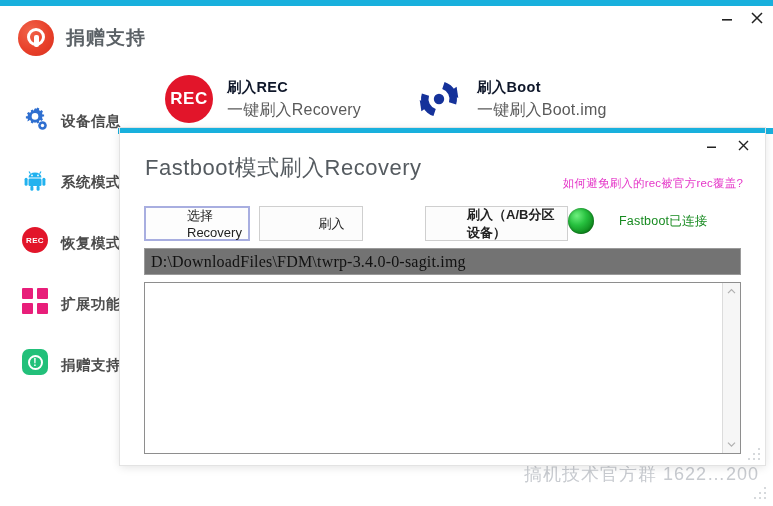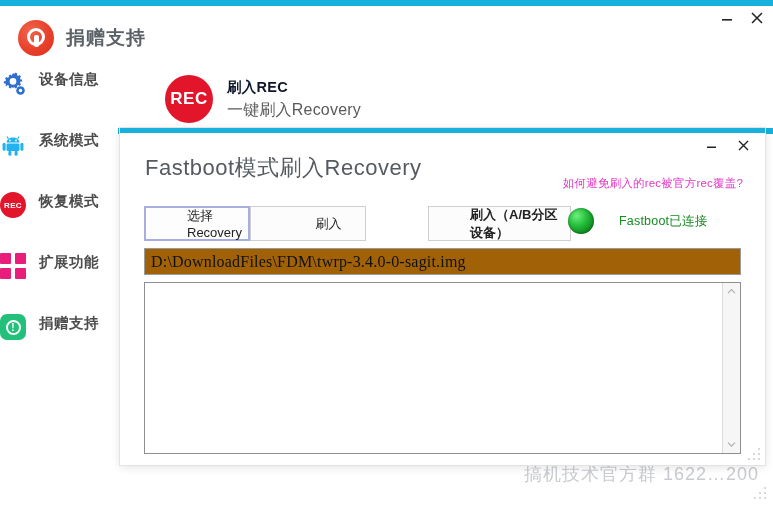--- a/index.html
+++ b/index.html
@@ -22,21 +22,21 @@
     background:radial-gradient(circle at 34% 32%, #f0644a 0%, #e8402a 55%, #d8301f 100%);
     position:relative;box-shadow:0 0 0 0 transparent;}
   #brand-logo:after{content:"";position:absolute;left:9px;top:8px;width:18px;height:18px;
     border:3px solid #fff;border-radius:50%;box-sizing:border-box;}
   #brand-logo:before{content:"";position:absolute;left:16px;top:15px;width:5px;height:12px;
     background:#fff;border-radius:2px;z-index:2;}
   #brand-name{font-size:19px;color:#5b6166;font-weight:bold;letter-spacing:1px;}
 
   
   #sidebar{position:absolute;left:0;top:70px;width:120px;}
-  .nav-item{position:relative;height:61px;display:flex;align-items:flex-start;box-sizing:border-box;cursor:default;}
+  .nav-item{position:relative;height:61px;display:flex;align-items:flex-end;padding-left:22px;box-sizing:border-box;cursor:default;}
   .nav-item .ico{width:26px;height:26px;position:relative;flex:0 0 26px;margin-right:13px;}
   .nav-label{font-size:14.5px;color:#4c4c4c;font-weight:bold;letter-spacing:.5px;white-space:nowrap;}
   .nav-item.active:before{content:"";position:absolute;left:0;top:11px;width:4px;height:40px;background:#e8a33d;border-radius:1px;}
 
   
   .ic-gear{color:#2f6fd0;}
   .ic-gear svg{display:block;}
   .ic-droid{color:#22b2ef;}
   .ic-rec{width:26px;height:26px;border-radius:50%;background:#e2152a;color:#fff;font-size:8px;font-weight:bold;
     display:flex;align-items:center;justify-content:center;letter-spacing:.3px;}
@@ -71,31 +71,31 @@
   #dlg-topbar{position:absolute;left:0;top:0;width:645px;height:5px;background:#18b0dd;}
   #dlg-winctrls{position:absolute;right:14px;top:9px;display:flex;align-items:center;gap:16px;}
   #dlg-title{position:absolute;left:25px;top:25px;font-size:22px;color:#555b60;letter-spacing:.5px;white-space:nowrap;text-align:center;}
   #dlg-hint{position:absolute;right:22px;top:48px;font-size:11.5px;color:#e536c8;white-space:nowrap;letter-spacing:.2px;cursor:default;}
 
   #dlg-buttons{position:absolute;left:24px;top:78px;display:flex;align-items:center;}
   .btn{height:35px;background:#fcfcfc;border:1px solid #cfcfcf;display:flex;align-items:center;justify-content:center;
     font-size:13px;color:#222;box-sizing:border-box;cursor:default;padding-left:41px;}
   .btn.focus{border:2px solid #a8aee0;background:#fdfdfd;}
   #btn-select{width:106px;}
-  #btn-flash{width:116px;}
+  #btn-flash{width:104px;margin-left:9px;}
   #btn-flash-ab{width:143px;margin-left:62px;font-weight:bold;}
 
   #status-wrap{position:absolute;left:448px;top:80px;display:flex;align-items:center;gap:25px;}
   #led{width:26px;height:26px;border-radius:50%;
     background:radial-gradient(circle at 34% 30%, #6ef07e 0%, #27c13f 38%, #0f8a1e 74%, #05560f 100%);
     box-shadow:inset 0 0 3px rgba(0,0,0,.4);}
   #status-text{font-size:12.5px;color:#178a20;white-space:nowrap;letter-spacing:.2px;}
 
   #path-input{position:absolute;left:24px;top:120px;width:597px;height:27px;box-sizing:border-box;
-    border:1px solid #9a9a9a;background:#a16207;padding:2px 6px;
+    border:1px solid #9a9a9a;background:#737373;padding:2px 6px;
     font-family:"Liberation Serif","DejaVu Serif",serif;font-size:16px;color:#111;
     display:flex;align-items:center;letter-spacing:.2px;overflow:hidden;white-space:nowrap;}
 
   #log-area{position:absolute;left:24px;top:154px;width:597px;height:172px;box-sizing:border-box;
     border:1px solid #8e8e8e;background:#fff;display:flex;}
   #log-text{flex:1;padding:4px 6px;font-family:"Liberation Sans","DejaVu Sans",sans-serif;font-size:12px;color:#222;
     white-space:pre-wrap;overflow:hidden;}
   #log-scroll{width:17px;background:#f6f6f6;border-left:1px solid #dcdcdc;position:relative;}
   .sb-arrow{position:absolute;left:0;width:17px;height:17px;display:flex;align-items:center;justify-content:center;color:#b0b0b0;}
   .sb-arrow.up{top:0;}
@@ -189,20 +189,37 @@
   <div id="action-row">
 
     <div class="tile">
       <div class="tile-icon-rec">REC</div>
       <div class="tile-txt">
         <div class="tile-title">刷入REC</div>
         <div class="tile-sub">一键刷入Recovery</div>
       </div>
     </div>
 
+    <div class="tile">
+      <div class="tile-icon-boot">
+        <svg width="46" height="46" viewBox="0 0 46 46">
+          <g fill="#15329a">
+            <path d="M23 5 A18 18 0 0 1 41 23 L33.5 23 A10.5 10.5 0 0 0 23 12.5 Z" transform="rotate(18 23 23)"></path>
+            <path d="M23 41 A18 18 0 0 1 5 23 L12.5 23 A10.5 10.5 0 0 0 23 33.5 Z" transform="rotate(18 23 23)"></path>
+            <path d="M36 6 L41 16 L30 14 Z" transform="rotate(18 23 23)"></path>
+            <path d="M10 40 L5 30 L16 32 Z" transform="rotate(18 23 23)"></path>
+            <circle cx="23" cy="23" r="5.2"></circle>
+          </g>
+        </svg>
+      </div>
+      <div class="tile-txt">
+        <div class="tile-title">刷入Boot</div>
+        <div class="tile-sub">一键刷入Boot.img</div>
+      </div>
+    </div>
   </div>
 
   <div id="main-divider"></div>
 
   <div id="bg-footer-text">搞机技术官方群  1622…200</div>
 
   <div id="main-grip" class="grip">
     <i style="left:10px;top:0"></i>
     <i style="left:5px;top:5px"></i>
       <i style="left:10px;top:5px"></i>

